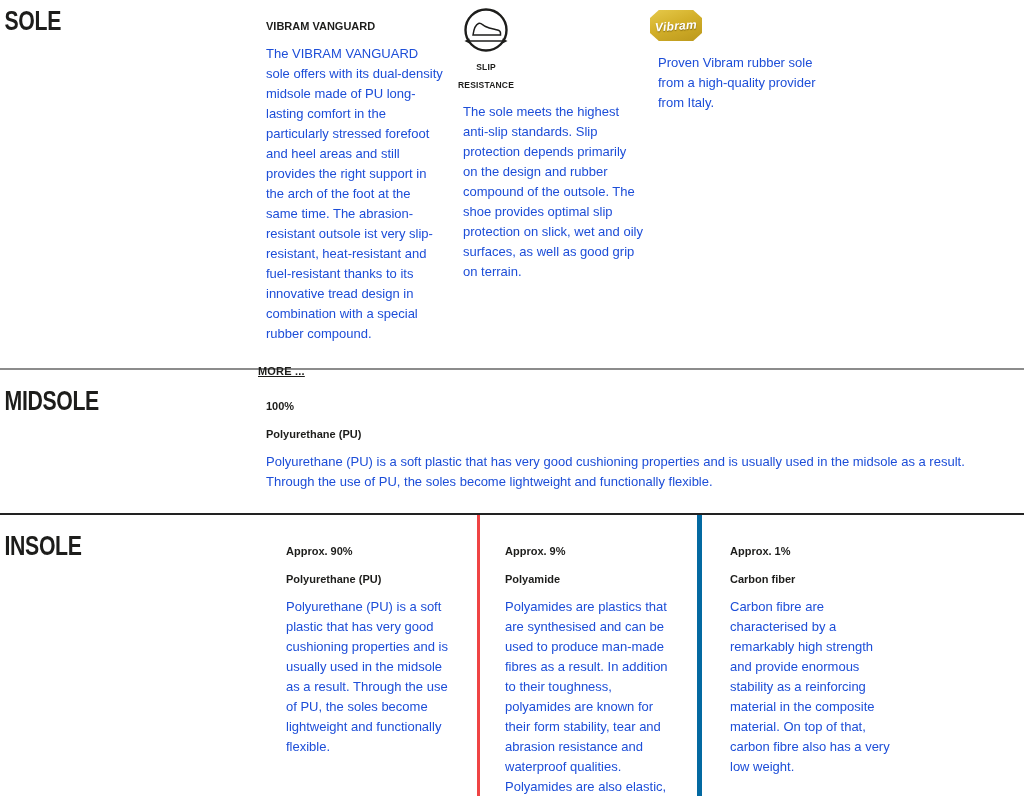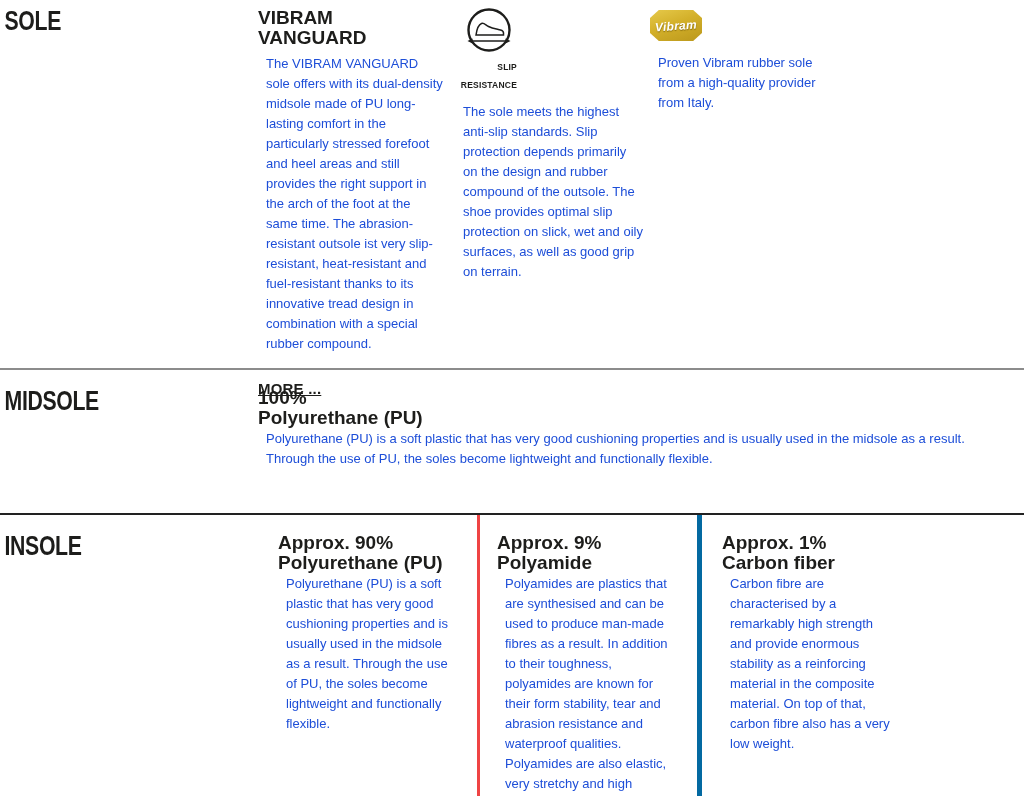--- a/index.html
+++ b/index.html
@@ -12,34 +12,34 @@
   .mid-row{grid-template-columns:258px 1fr;height:143px;padding-top:18px;}
   .insole-row{grid-template-columns:258px 179px 200px 1fr;height:277px;padding-top:0;}
 
   .section-title{
     font-size:28px;font-weight:bold;color:#1d1d1b;line-height:26px;margin:0;
     transform:scaleX(0.76);transform-origin:0 0;letter-spacing:-0.5px;white-space:nowrap;
     padding-left:6px;
   }
   .sole-row .section-title{margin-top:0;}
 
-  h3.colhead{font-size:19px;font-weight:bold;color:#1d1d1b;margin:0;line-height:20px;}
+  h3.colhead{font-size:11px;font-weight:bold;color:#1d1d1b;margin:8px;line-height:20px;}
   p.body{font-size:13px;line-height:20px;margin:8px;color:#1d4ed8;}
 
   
   .sole-colA{width:179px;}
   .sole-colA p.body{margin-top:6px;width:178px;}
-  .more-link{display:inline-block;margin-top:17px;font-size:15px;font-weight:bold;color:#1d1d1b;
+  .more-link{display:inline-block;margin-top:9px;font-size:11px;font-weight:bold;color:#1d1d1b;
     text-decoration:underline;line-height:20px;letter-spacing:0.2px;cursor:pointer;}
   .sole-colB{grid-column:4;}
   .sole-colB p.body{margin-top:10px;width:180px;}
   .sole-colC{grid-column:6;padding-left:0;}
   .sole-colC p.body{margin-top:12px;width:178px;}
 
-  .slip-badge{display:inline-block;text-align:right;width:62px;}
+  .slip-badge{display:inline-block;text-align:center;width:62px;}
   .slip-caption{font-size:8.5px;font-weight:bold;color:#1d1d1b;line-height:10px;letter-spacing:0.2px;margin-top:1px;}
 
   .vibram-logo{
     width:52px;height:31px;margin-top:2px;
     background:linear-gradient(160deg,#e6c94a 0%,#d3b02a 45%,#bb981c 100%);
     clip-path:polygon(17% 0,83% 0,100% 26%,100% 74%,83% 100%,17% 100%,0 74%,0 26%);
     display:flex;align-items:center;justify-content:center;
   }
   .vibram-logo span{
     font-style:italic;font-weight:bold;font-size:12px;color:#fff;

